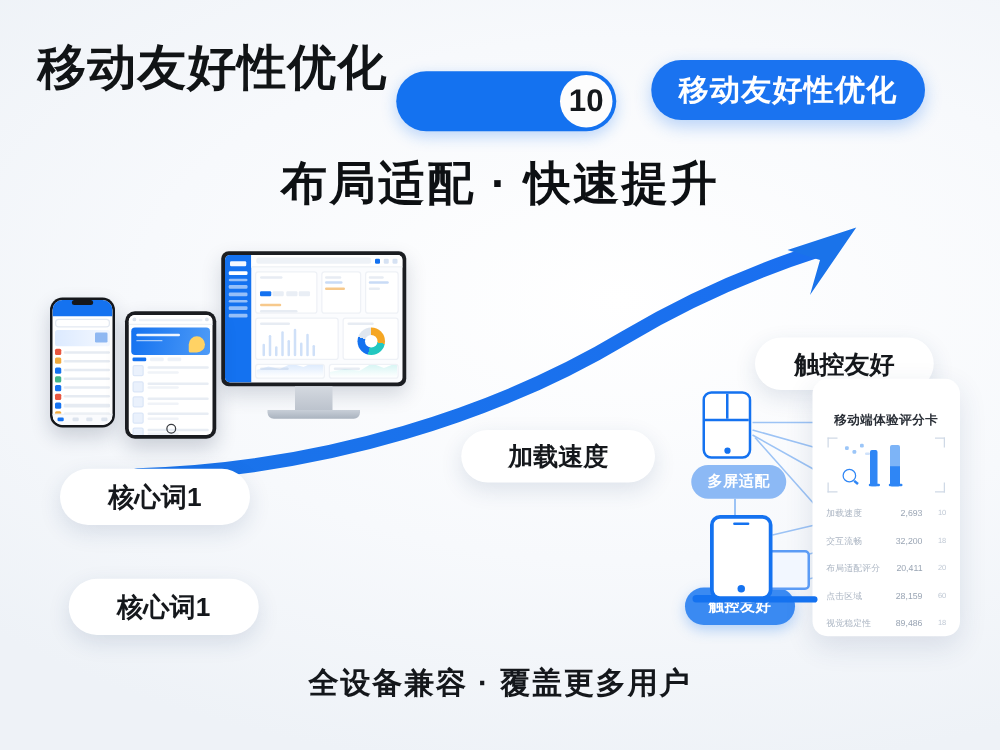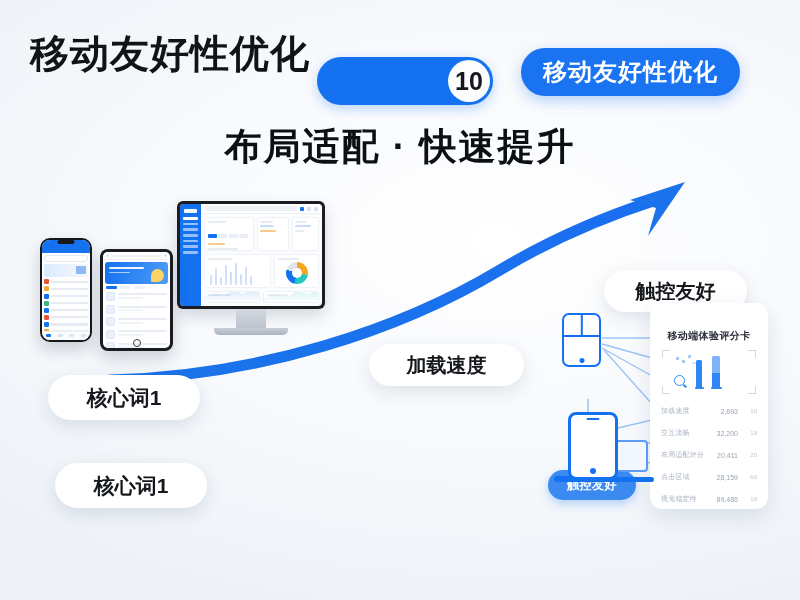--- a/index.html
+++ b/index.html
@@ -467,20 +467,23 @@
         <path d="M112,162 L86,168"></path>
         <path d="M48,99 L48,112" stroke="#9cc3f5" stroke-width="1.6"></path>
       </g>
     </svg>
 
     <div class="mini-phone" id="mini-phone-top">
       <div class="hsplit"></div>
       <div class="vsplit"></div>
     </div>
 
+    <div class="ill-pill" id="ill-pill-multi">
+      <span>多屏适配</span>
+    </div>
 
     <div id="mini-keyboard"></div>
     <div id="mini-laptop">
       <div class="lid"></div>
       <div class="base"></div>
     </div>
     <div id="mini-phone-big"></div>
 
     <div class="ill-pill" id="ill-pill-touch">
       <span>触控友好</span>
@@ -536,14 +539,15 @@
           </div>
           <div class="srow">
             <span class="nm">跨端体验分布</span>
             <span class="vl">22,449</span>
             <span class="dl">41</span>
           </div>
         </div>
     </div>
   </div>
 
+  <div class="abs" id="footer-text">全设备兼容 · 覆盖更多用户</div>
 
 </div>
 
 </body></html>

